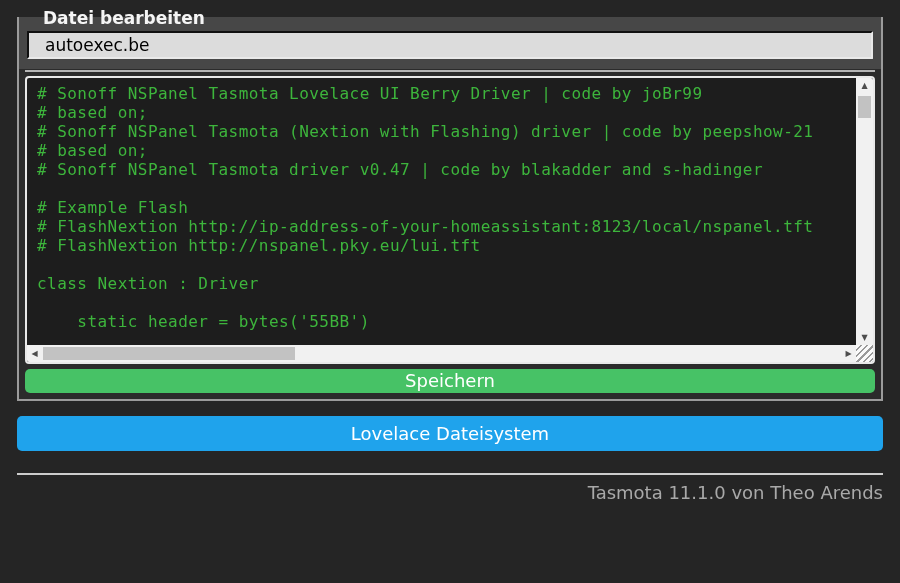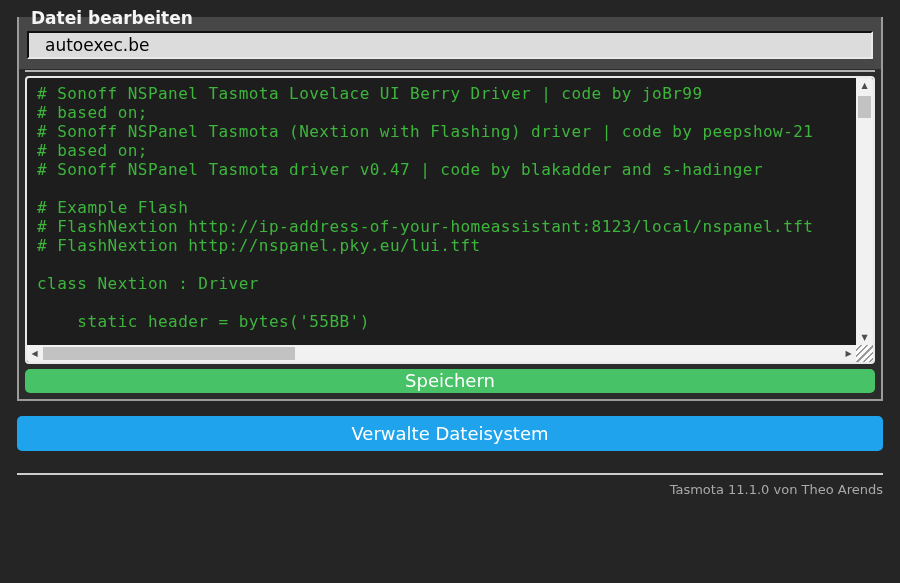--- a/index.html
+++ b/index.html
@@ -17,21 +17,21 @@
     border: 2px solid #9b9b9b;
     background: #2b2b2b;
     padding: 0 6px 6px;
     margin: 0;
   }
   legend.panel-title {
     font-size: 17px;
     font-weight: bold;
     color: #f5f5f5;
     padding: 0 6px;
-    margin-left: 0;
+    margin-left: 12px;
     position: relative;
     line-height: 20px;
   }
 
   .file-section {
     background: #474747;
     margin: -11px -6px 0;
     padding: 14px 8px 10px;
   }
   .file-label {
@@ -139,21 +139,21 @@
     background: #1fa3ec;
   }
 
   hr.footer-rule {
     border: none;
     border-top: 2px solid #cccccc;
     margin: 22px 0 0;
   }
   .footer-text {
     text-align: right;
-    font-size: 13px;
+    font-size: 18px;
     color: #a9a9a9;
     margin-top: 7px;
   }
 </style>
 </head>
 <body>
 
 <fieldset class="panel">
   <legend class="panel-title">Datei bearbeiten</legend>
 
@@ -199,16 +199,16 @@
         <span>▶</span>
       </div>
     </div>
 
     <div class="corner"></div>
   </div>
 
   <button class="btn save-btn">Speichern</button>
 </fieldset>
 
-<button class="btn manage-btn">Verwalte Dateisystem</button>
+<button class="btn manage-btn">Lovelace Dateisystem</button>
 
 <hr class="footer-rule">
 <div class="footer-text">Tasmota 11.1.0 von Theo Arends</div>
 
 </body></html>

